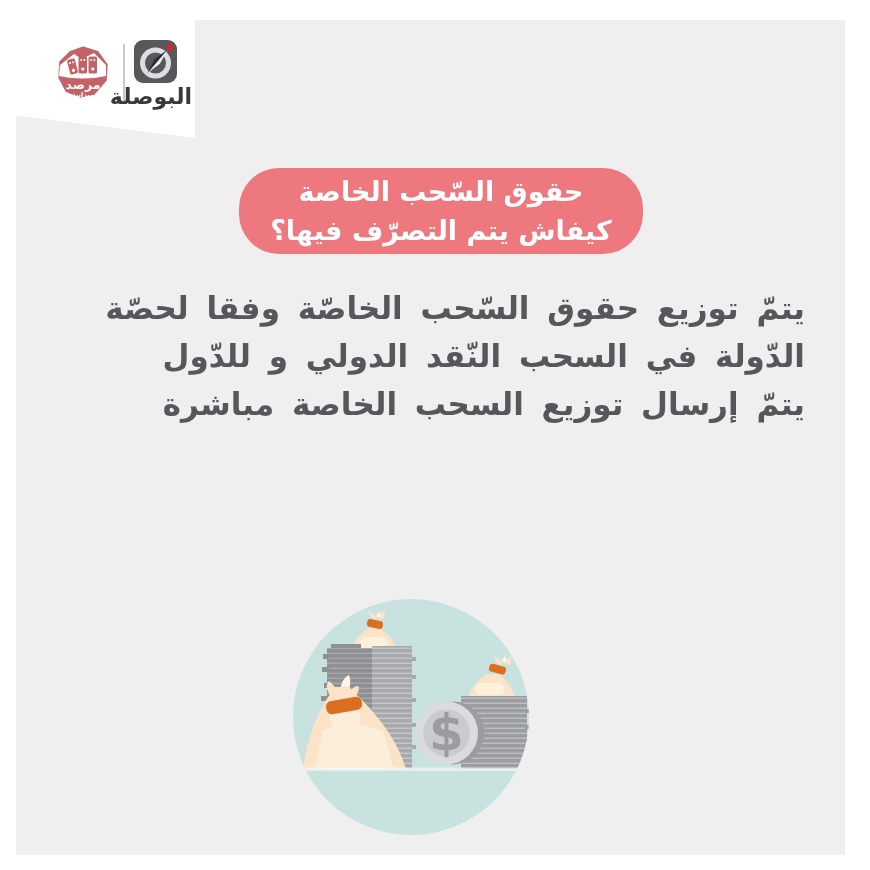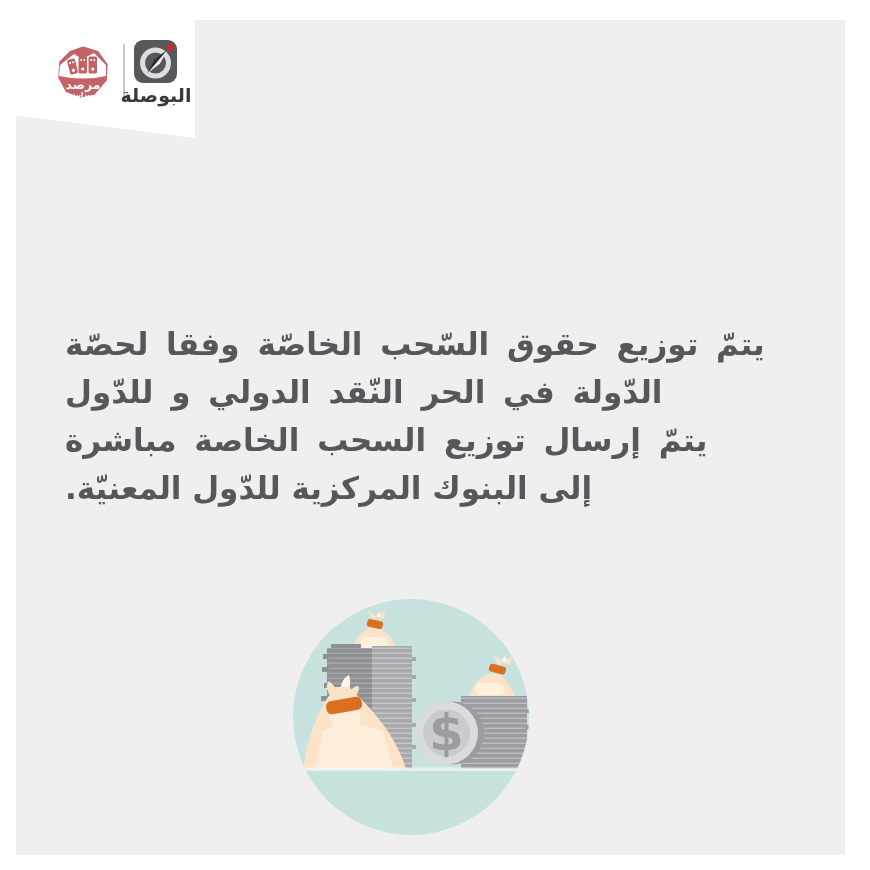--- a/index.html
+++ b/index.html
@@ -13,32 +13,32 @@
     clip-path:polygon(0 0,100% 0,100% 100%,0 81%);
   }
   .badge-logo{position:absolute;left:53px;top:43px;width:60px;height:58px;}
   .logo-divider{position:absolute;left:123px;top:44px;width:2px;height:58px;background:#c9c9cb;}
   .compass-square{
     position:absolute;left:134px;top:40px;width:43px;height:43px;border-radius:9px;
     background:#59575b;
   }
   .compass-label{
     position:absolute;left:120px;top:84px;width:72px;text-align:center;
-    font-size:19px;font-weight:bold;color:#3a383d;direction:rtl;
+    font-size:22px;font-weight:bold;color:#3a383d;direction:rtl;
   }
   .title-banner{
     position:absolute;left:239px;top:168px;width:404px;height:86px;border-radius:40px;
     background:#ed787e;display:flex;flex-direction:column;align-items:center;justify-content:center;
   }
   .title-banner .t-line{
     color:#ffffff;font-size:27px;font-weight:bold;line-height:39px;white-space:nowrap;
   }
   .body-text{
     position:absolute;left:65px;top:284px;width:740px;color:#56575b;
-    font-weight:bold;font-size:31px;text-align:left;margin-top:36px;
+    font-weight:bold;font-size:31px;text-align:right;
   }
   .body-text .b-line{line-height:48px;white-space:nowrap;}
   .body-text .spread{word-spacing:7px;}
   .illustration{position:absolute;left:293px;top:599px;width:236px;height:240px;}
 </style>
 </head>
 <body>
 
 <div class="canvas">
 
@@ -76,26 +76,29 @@
   <div class="compass-square">
     <svg width="43" height="43" viewBox="0 0 43 43">
       <circle cx="21.5" cy="23" r="13" fill="none" stroke="#dedede" stroke-width="5"></circle>
       <polygon points="33.5,9.5 13,33.5 25.9,23.8" fill="#efefef"></polygon>
       <polygon points="33.5,9.5 13,33.5 20.6,19.2" fill="#2e2c31"></polygon>
       <circle cx="36" cy="7.5" r="3.2" fill="#d9252b"></circle>
     </svg>
   </div>
   <div class="compass-label">البوصلة</div>
 
+  <div class="title-banner">
+    <div class="t-line">حقوق السّحب الخاصة</div>
+    <div class="t-line">كيفاش يتم التصرّف فيها؟</div>
+  </div>
 
   <div class="body-text">
     <div class="b-line spread">يتمّ توزيع حقوق السّحب الخاصّة وفقا لحصّة</div>
-    <div class="b-line spread">الدّولة في الحر النّقد الدولي و للدّول</div>
+    <div class="b-line spread">الدّولة في السحب النّقد الدولي و للدّول</div>
     <div class="b-line spread">يتمّ إرسال توزيع السحب الخاصة مباشرة</div>
-    <div class="b-line">إلى البنوك المركزية للدّول المعنيّة.</div>
   </div>
 
   <svg class="illustration" viewBox="0 0 236 240">
     <defs>
       <clipPath id="circleClip">
           <circle cx="118" cy="118" r="118"></circle>
         </clipPath>
       <clipPath id="groundClip">
           <rect x="0" y="0" width="236" height="170"></rect>
         </clipPath>

